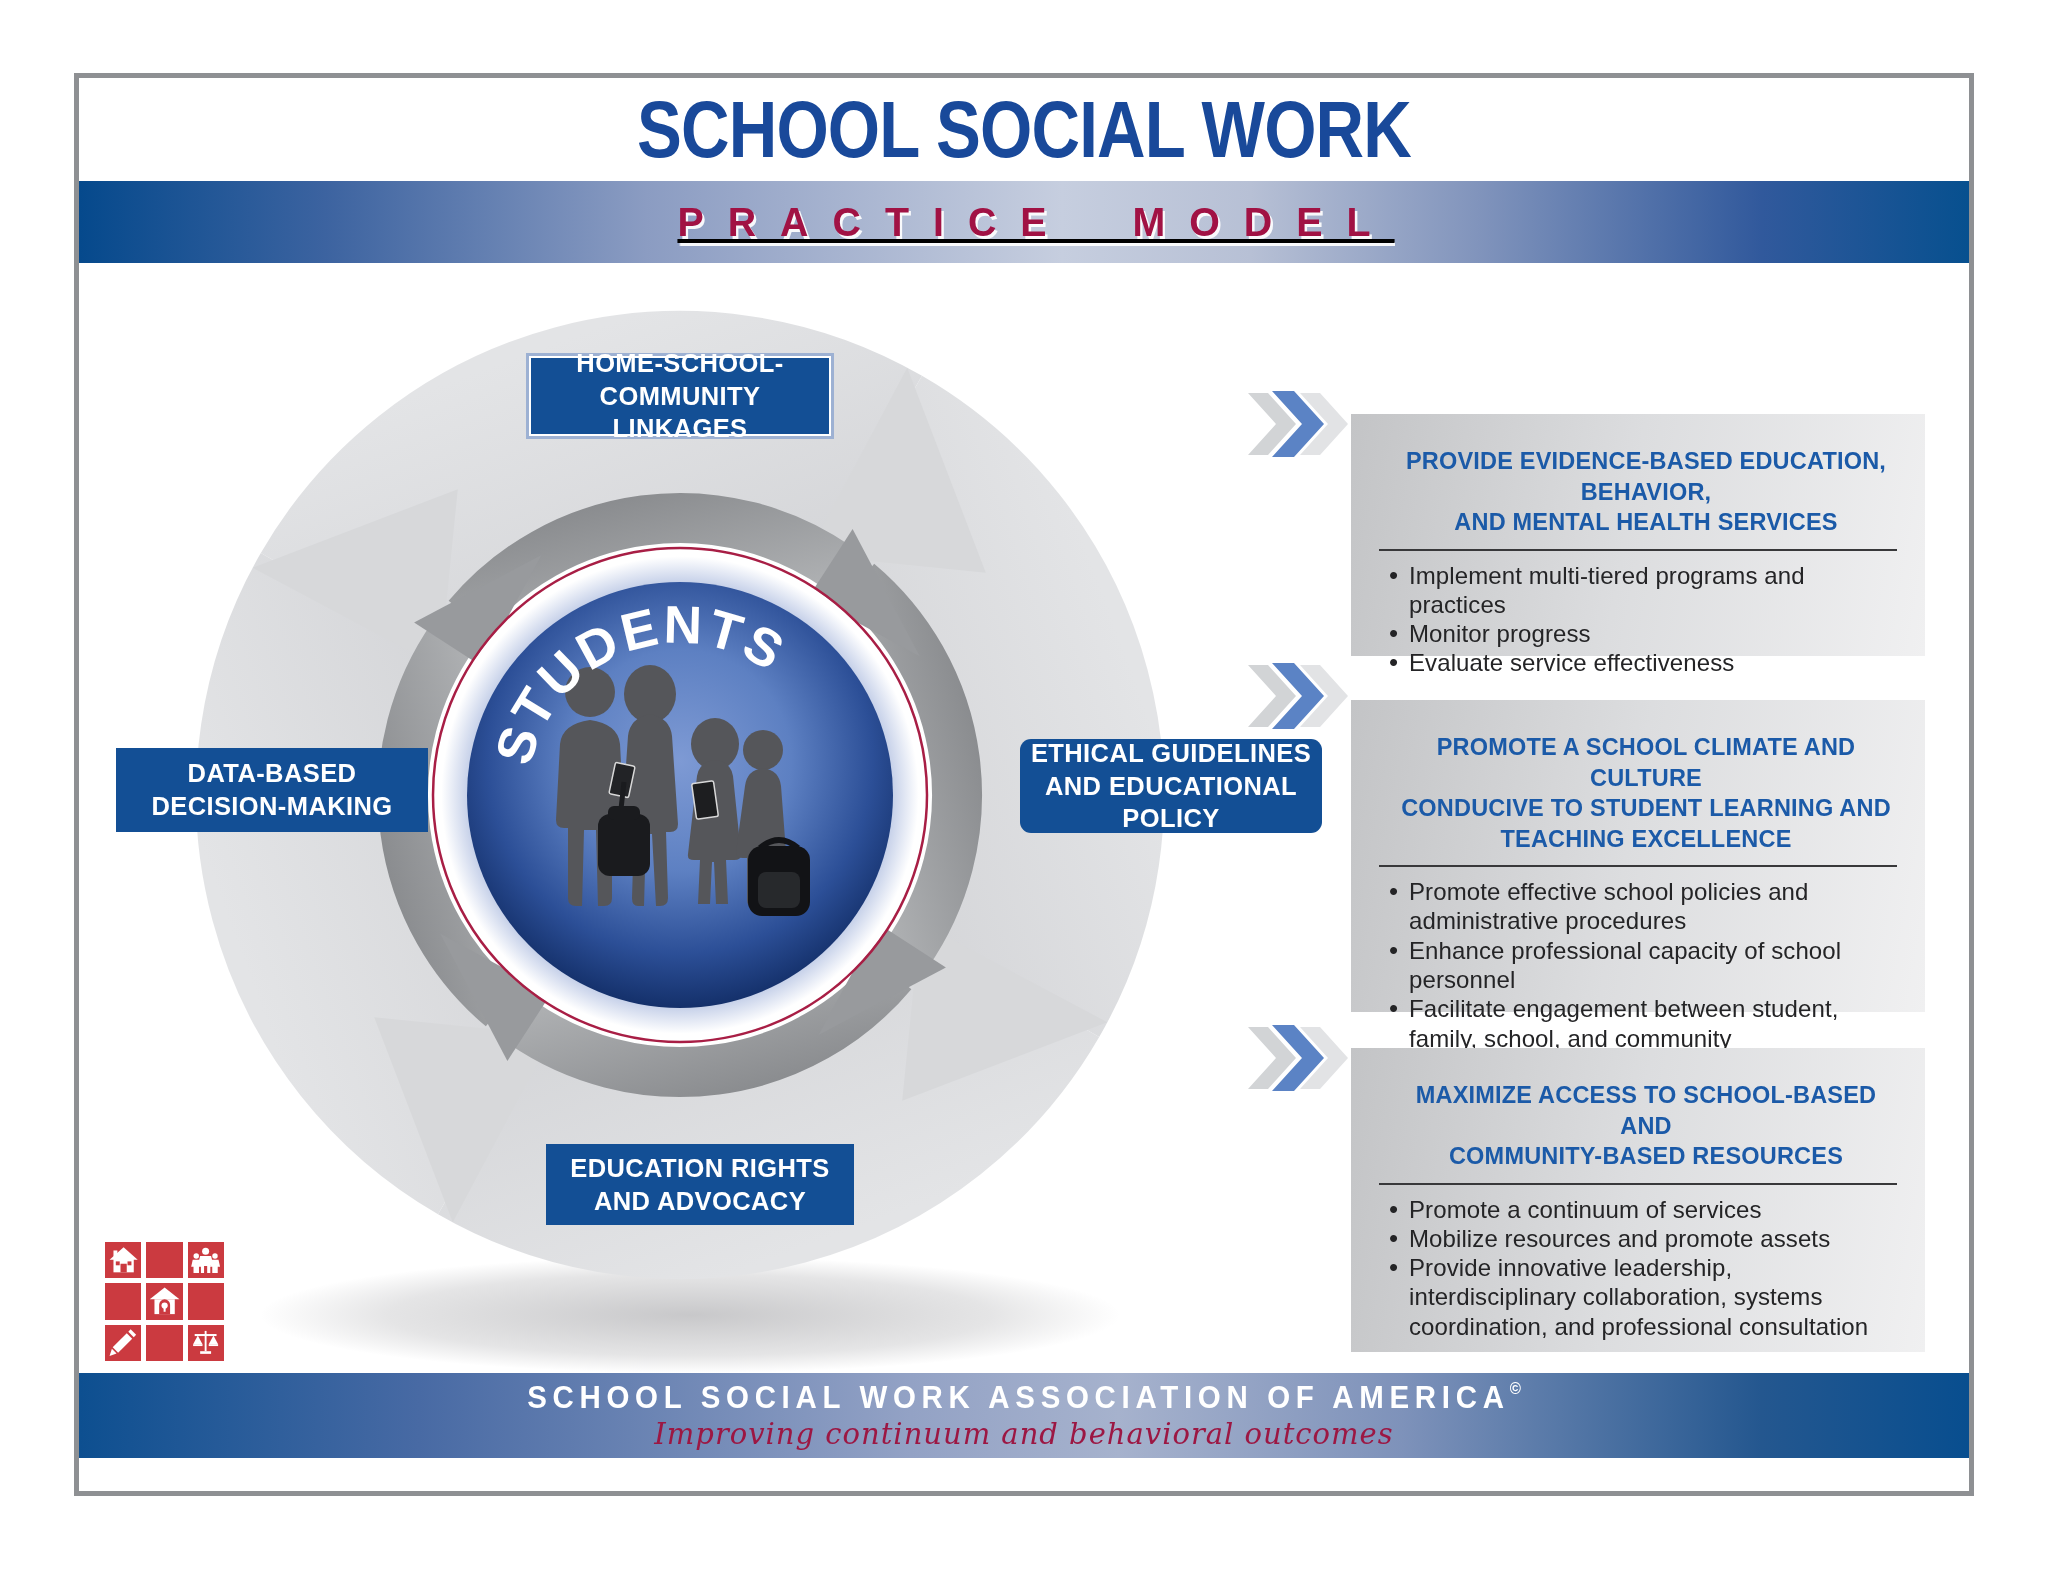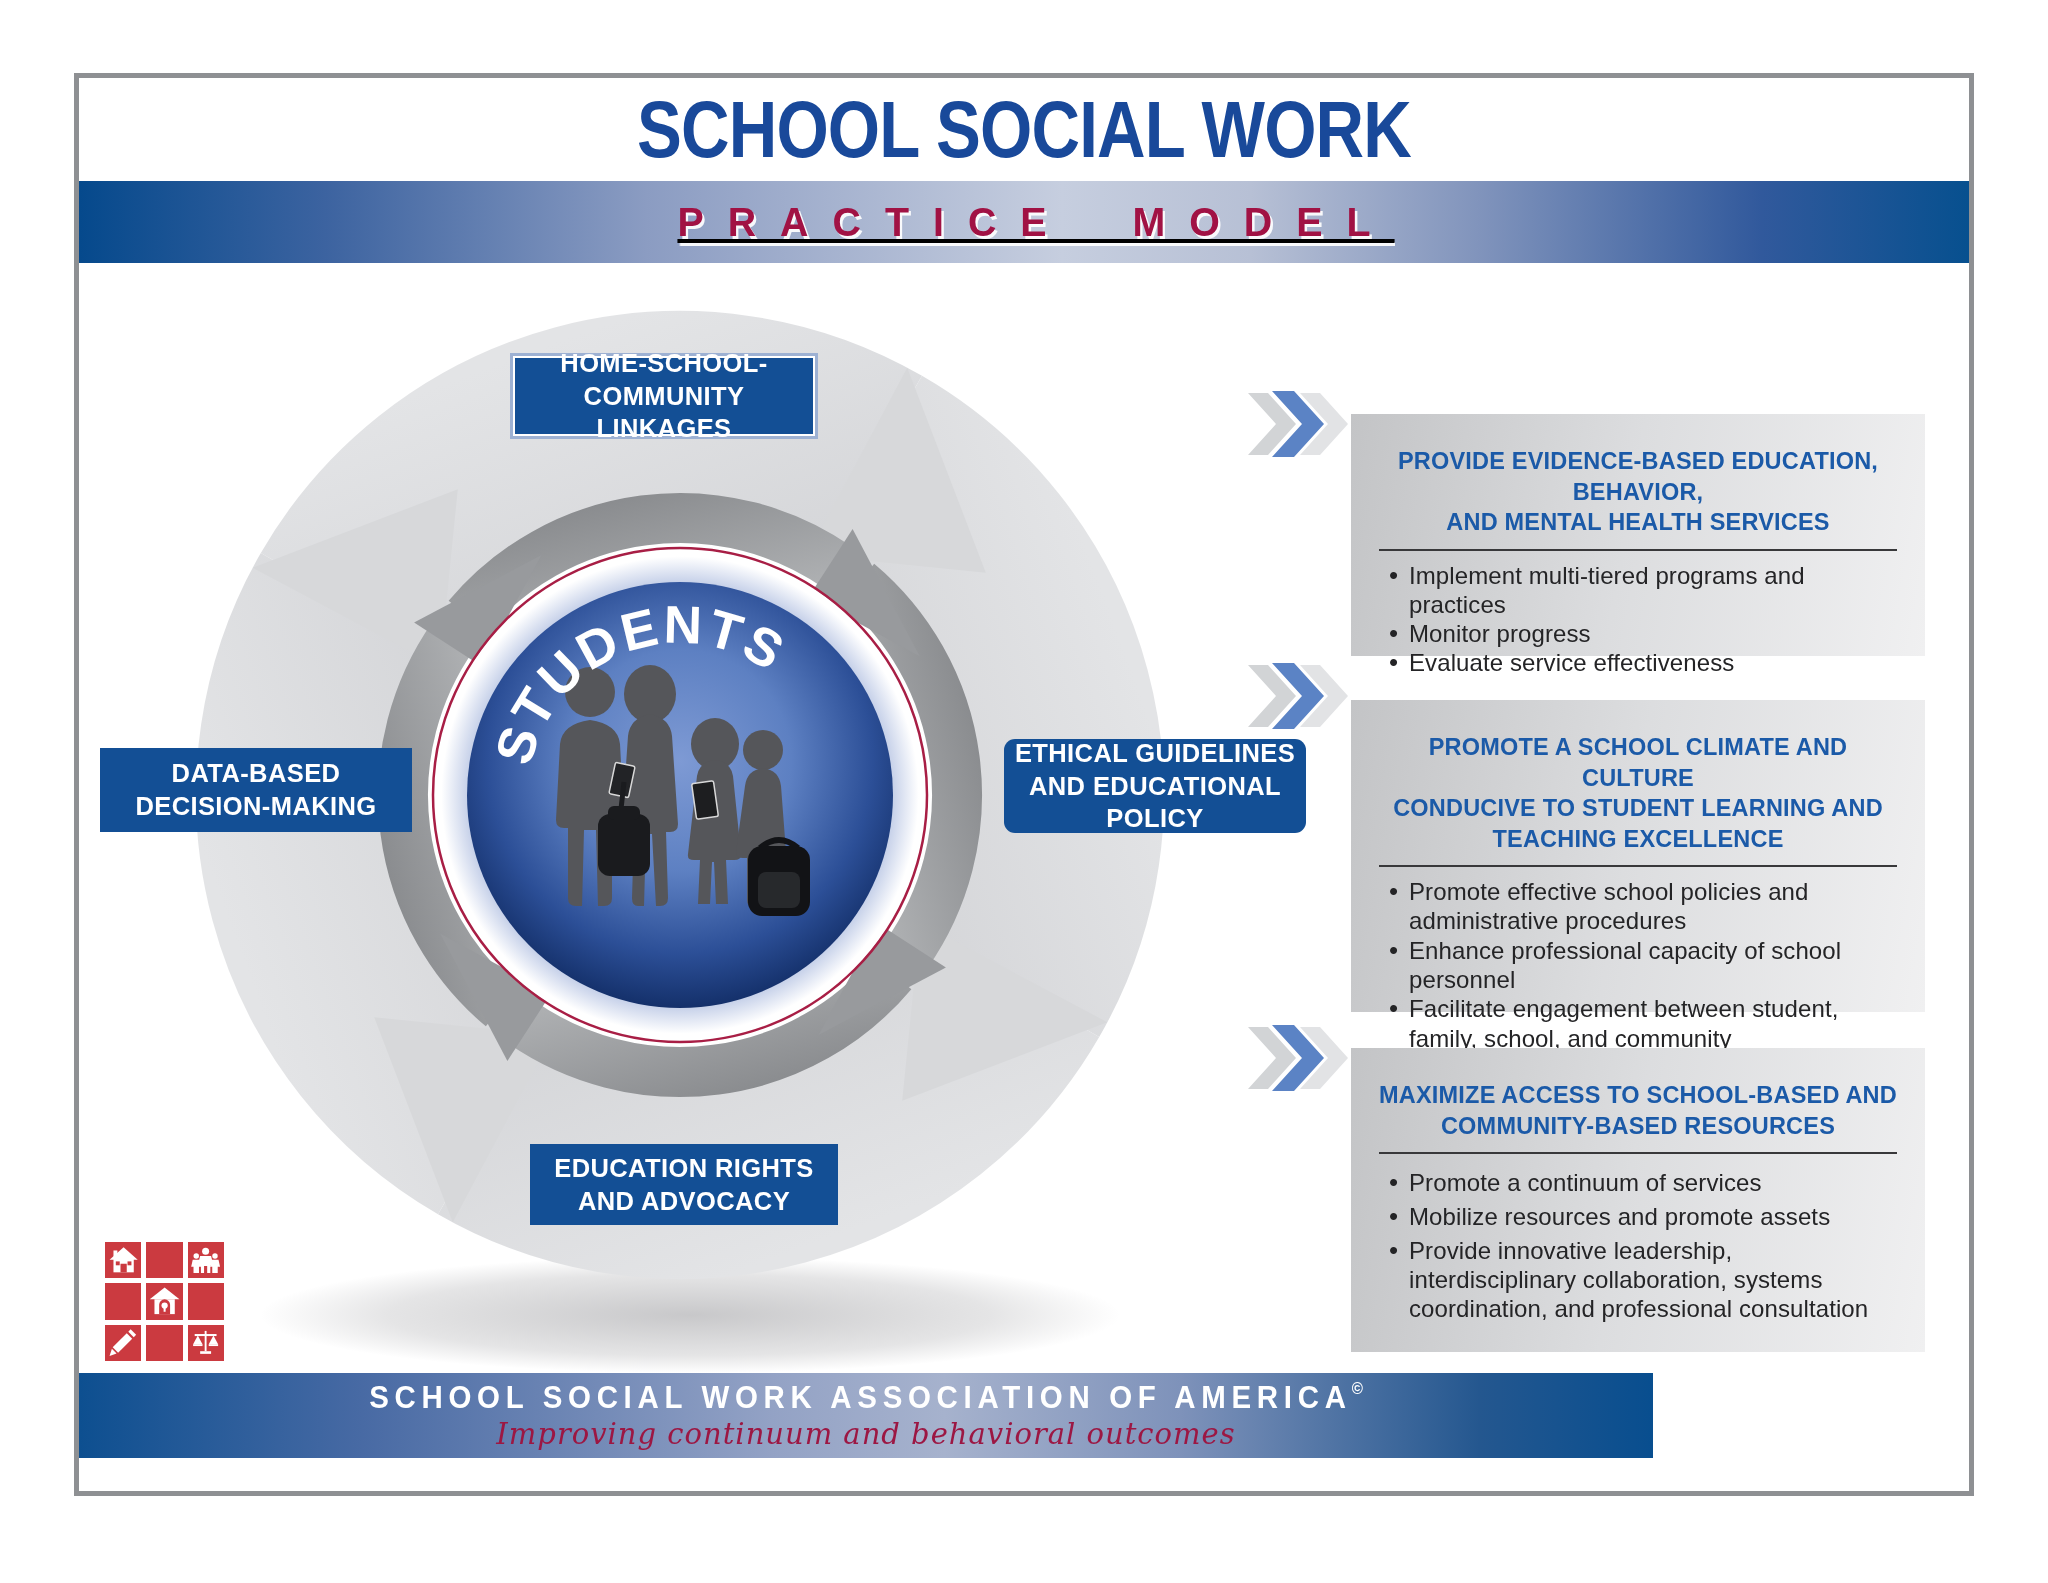--- a/index.html
+++ b/index.html
@@ -1,20 +1,20 @@
 <!DOCTYPE html>
 <html><head>
 <meta charset="utf-8">
 <style>
   html,body{margin:0;padding:0;background:#ffffff;}
   .page{position:relative;width:2048px;height:1583px;background:#ffffff;overflow:hidden;
         font-family:"Liberation Sans",sans-serif;}
   .frame{position:absolute;left:74px;top:73px;width:1890px;height:1413px;
          border:5px solid #8e9093;background:#ffffff;}
-  .pre{white-space:pre-line;}
+  .pre{white-space:pre-line;margin-left:16px;}
 
   
   .title{position:absolute;left:0;top:84px;width:2048px;text-align:center;
          font-size:80px;font-weight:bold;color:#19499a;letter-spacing:-1px;
          transform:scaleX(.84);transform-origin:center;}
   .practice-banner{position:absolute;left:79px;top:181px;width:1890px;height:82px;
       background:linear-gradient(90deg,#05498c 0%,#3c63a0 13%,#8b9cc2 30%,#c6cedf 52%,
                   #b7c0d5 62%,#8194bc 74%,#31599c 89%,#07508f 100%);
       display:flex;align-items:center;justify-content:center;text-decoration:underline;}
   .practice-text{font-size:41px;font-weight:bold;color:#a11244;
@@ -43,21 +43,21 @@
   .bullets li::before{content:"\2022";position:absolute;left:2px;top:-1px;font-size:26px;color:#242426;}
 
   
   .sswaa-logo{position:absolute;left:105px;top:1242px;width:119px;height:119px;
               display:grid;grid-template-columns:repeat(3,1fr);grid-template-rows:repeat(3,1fr);
               gap:5px;}
   .logo-cell{background:#cb3a40;display:flex;align-items:center;justify-content:center;}
   .logo-cell svg{width:86%;height:86%;}
 
   
-  .footer-banner{position:absolute;left:79px;top:1373px;width:1574px;height:85px;
+  .footer-banner{position:absolute;left:79px;top:1373px;width:1890px;height:85px;
       background:linear-gradient(90deg,#0d4f90 0%,#486aa4 18%,#93a2c5 44%,#a6b2cd 55%,
                   #7e92ba 70%,#24578f 89%,#084e8f 100%);
       display:flex;flex-direction:column;align-items:center;justify-content:center;}
   .org-line{color:#ffffff;font-weight:bold;font-size:31px;letter-spacing:6px;
             transform:scaleX(.95);white-space:nowrap;}
   .org-line sup{font-size:16px;letter-spacing:0;vertical-align:14px;}
   .tagline{font-family:"DejaVu Serif",serif;font-style:italic;color:#9c1743;
            font-size:29px;letter-spacing:1px;margin-top:1px;}
 </style>
 </head>

